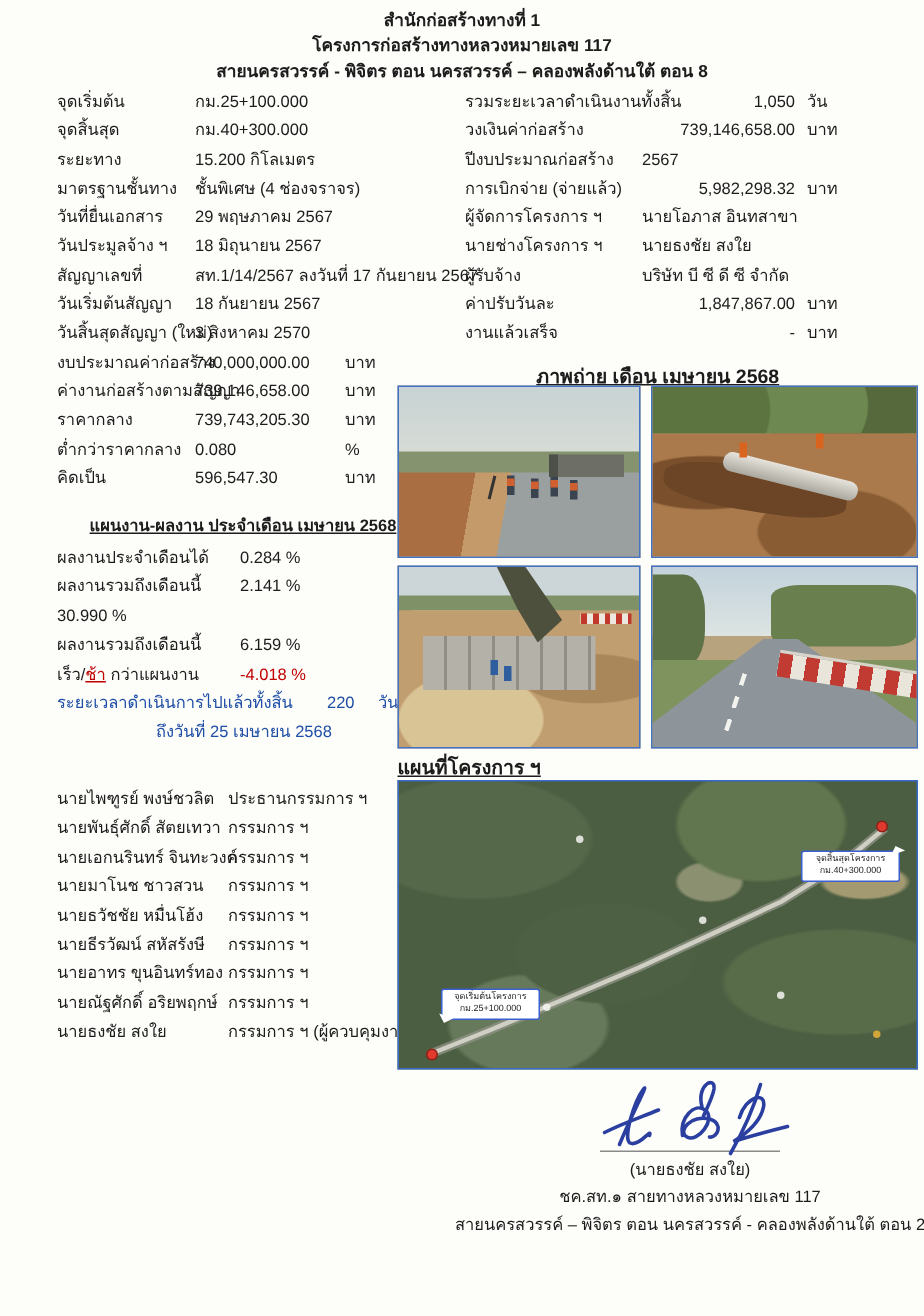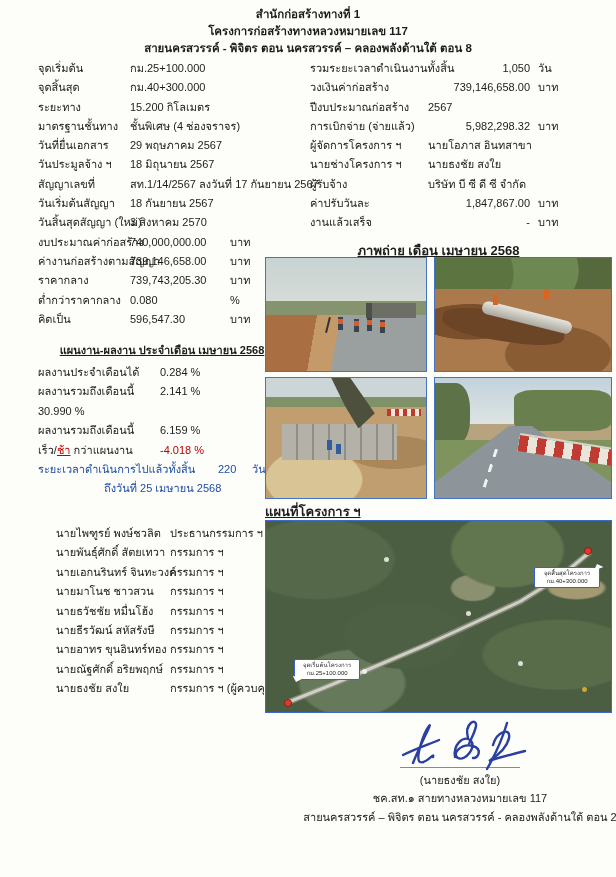--- a/index.html
+++ b/index.html
@@ -28,21 +28,21 @@
   .prog-row .lbl { width:122px; flex-shrink:0; }
   .red { color:#c00000; }
   .slow-word { color:#c00000; text-decoration:underline; }
   .elapsed { display:flex; height:19.4px; line-height:19.4px; color:#1f4ea6; }
   .elapsed .lbl { width:180px; flex-shrink:0; }
   .elapsed .val { width:32px; flex-shrink:0; }
   .asof { color:#1f4ea6; padding-left:66px; height:19.4px; line-height:19.4px; }
   
   .committee { position:absolute; left:38px; top:524px; width:260px; }
   .committee .sec-title { font-weight:bold; text-decoration:underline; margin-bottom:3px; height:19px; line-height:19px;}
-  .member { display:flex; height:19.4px; line-height:19.4px; white-space:nowrap;margin-left:18px; }
+  .member { display:flex; height:19.4px; line-height:19.4px; white-space:nowrap; }
   .member .name { width:114px; flex-shrink:0; }
   
   .photos-title { position:absolute; left:265px; top:240px; width:347px; text-align:center;
     font-weight:bold; font-size:13px; text-decoration:underline; }
   .photos-grid { position:absolute; left:265px; top:257px; width:347px; }
   .photo { position:absolute; border:1.5px solid #4472c4; box-sizing:border-box; overflow:hidden; background:#b8a37f; }
   .ph1 { left:0;   top:0;    width:162px; height:115px; }
   .ph2 { left:169px; top:0;  width:178px; height:115px; }
   .ph3 { left:0;   top:120px; width:162px; height:122px; }
   .ph4 { left:169px; top:120px; width:178px; height:122px; }

